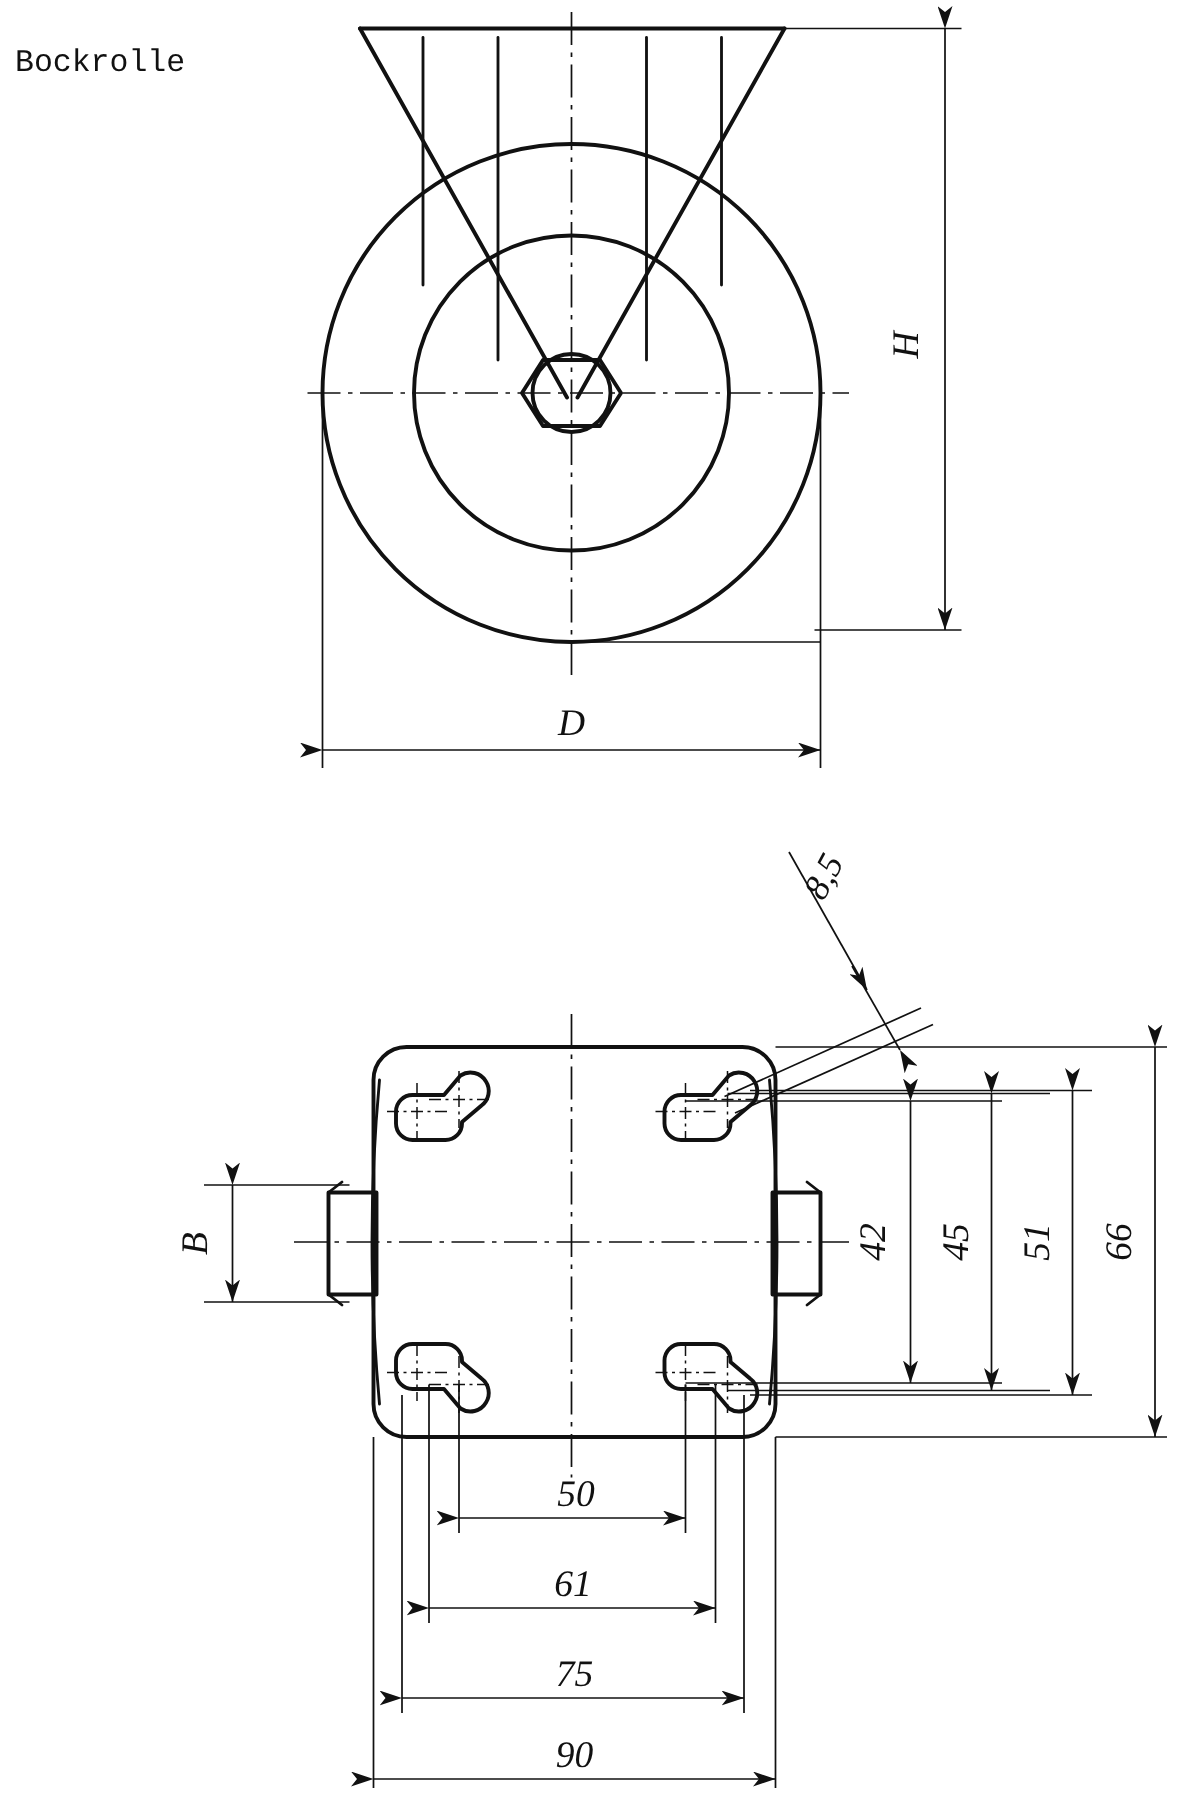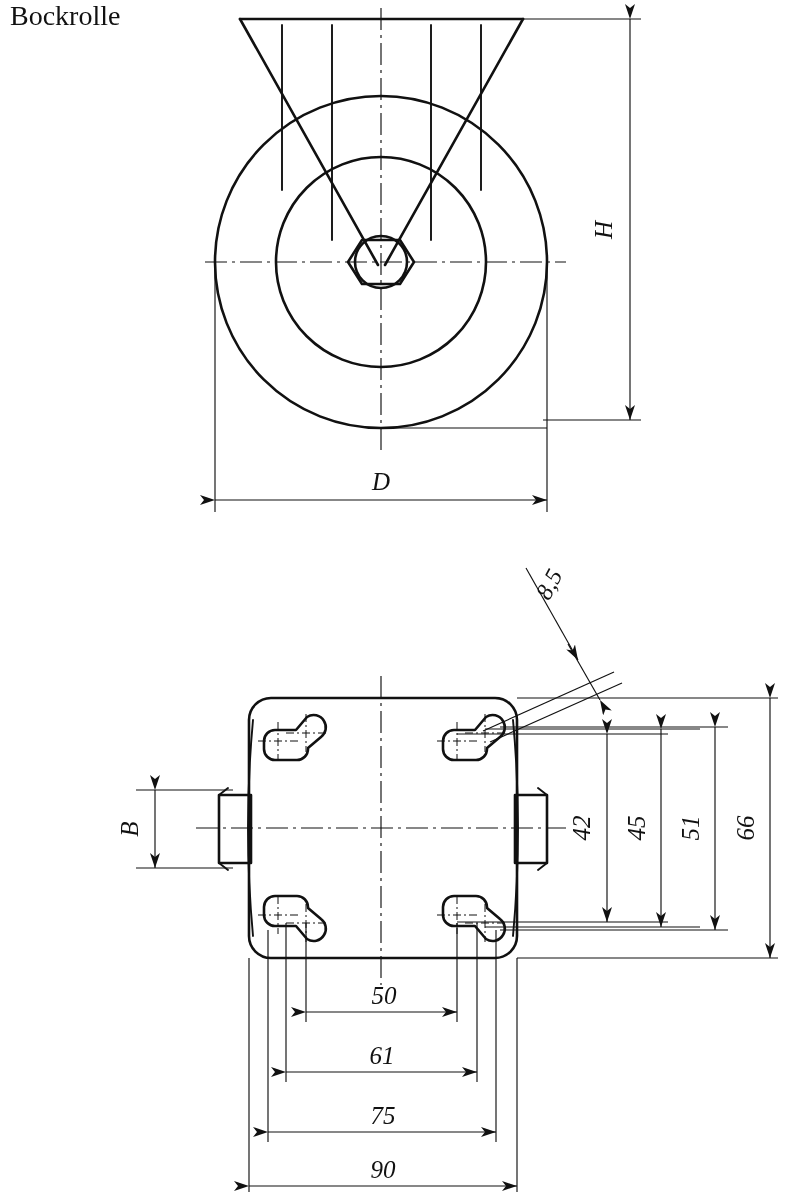--- a/index.html
+++ b/index.html
@@ -13,23 +13,23 @@
   #sheet {
     position: relative;
     width: 790px;
     height: 1200px;
     background: #ffffff;
     overflow: hidden;
   }
   #title {
     position: absolute;
     left: 10px;
-    top: 0;
-    font-family: Liberation Serif, serif;
-    font-size: 28px;
+    top: 31px;
+    font-family: Liberation Mono, monospace;
+    font-size: 21px;
     color: #111111;
     letter-spacing: 0px;
     white-space: nowrap;
   }
   svg#dwg {
     position: absolute;
     left: 0;
     top: 0;
     width: 790px;
     height: 1200px;

